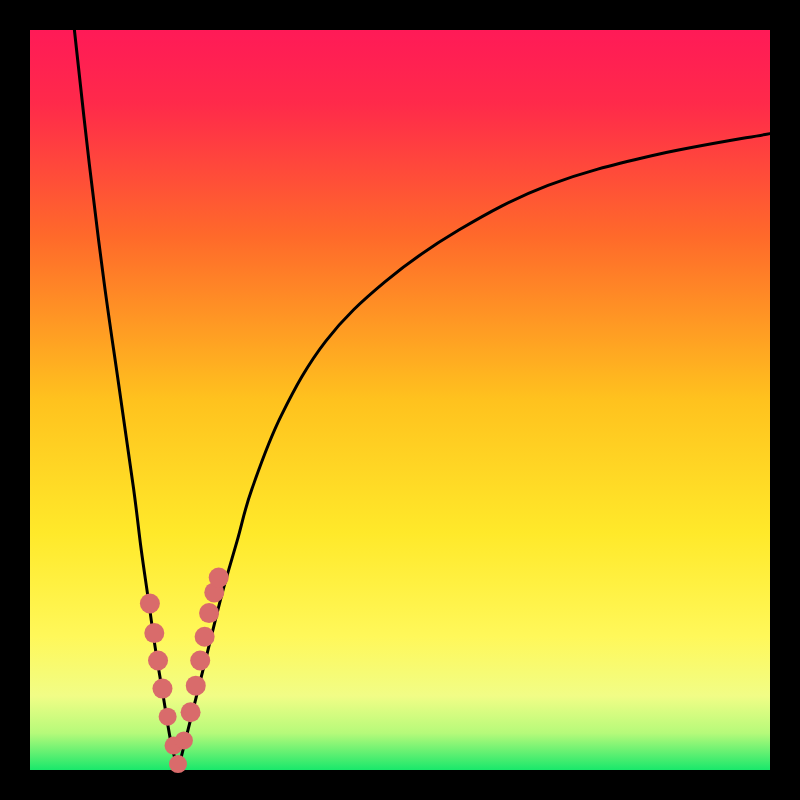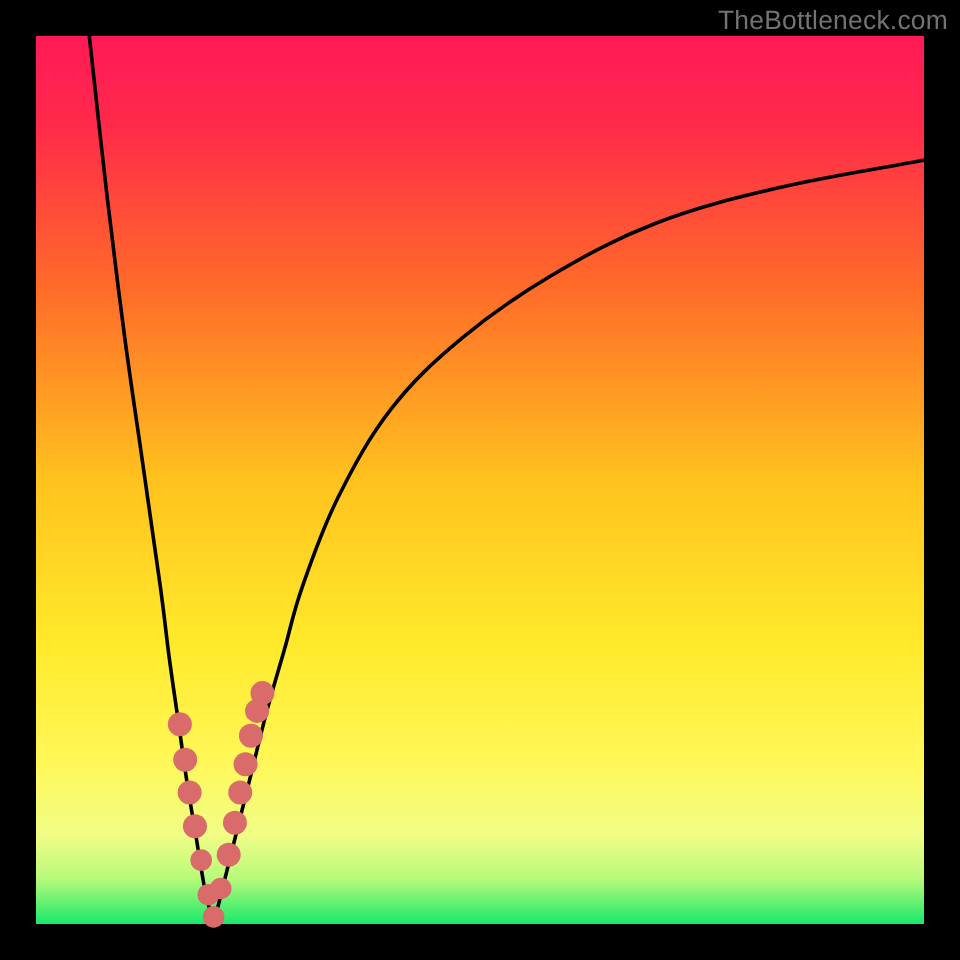--- a/index.html
+++ b/index.html
@@ -63,14 +63,13 @@
         <circle cx="153.92000000000002" cy="710.4" r="9" fill="#d96b6b" stroke="#c54f4f" stroke-width="0"></circle>
         <circle cx="160.58" cy="682.28" r="10" fill="#d96b6b" stroke="#c54f4f" stroke-width="0"></circle>
         <circle cx="165.76" cy="655.64" r="10" fill="#d96b6b" stroke="#c54f4f" stroke-width="0"></circle>
         <circle cx="170.20000000000002" cy="630.48" r="10" fill="#d96b6b" stroke="#c54f4f" stroke-width="0"></circle>
         <circle cx="174.64000000000001" cy="606.8" r="10" fill="#d96b6b" stroke="#c54f4f" stroke-width="0"></circle>
         <circle cx="179.07999999999998" cy="583.12" r="10" fill="#d96b6b" stroke="#c54f4f" stroke-width="0"></circle>
         <circle cx="184.26" cy="562.4" r="10" fill="#d96b6b" stroke="#c54f4f" stroke-width="0"></circle>
         <circle cx="188.70000000000002" cy="547.6" r="10" fill="#d96b6b" stroke="#c54f4f" stroke-width="0"></circle>
       </svg>
   </div>
-  <div class="watermark">TheBottleneck.com</div>
 </div>
 
 </body></html>

